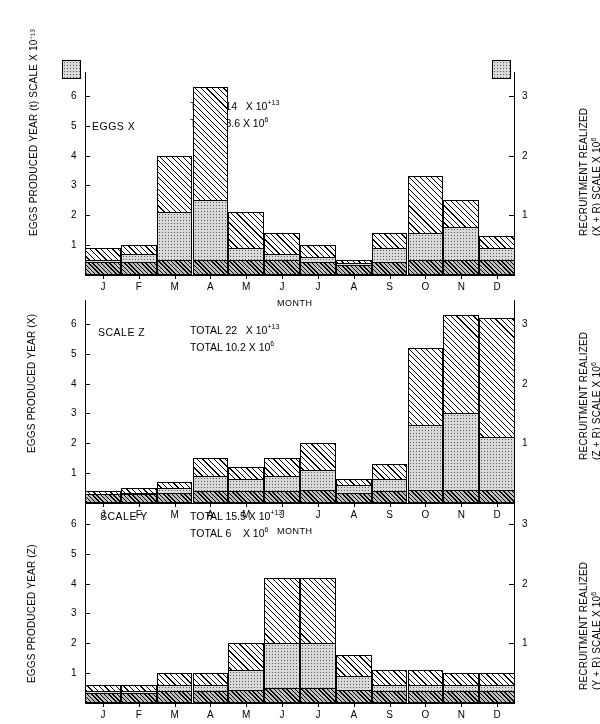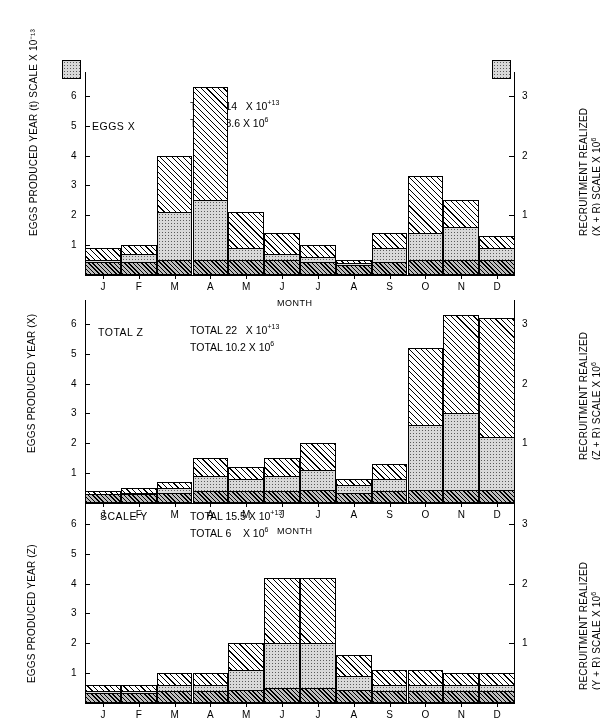--- a/index.html
+++ b/index.html
@@ -162,21 +162,21 @@
         </div>
     </div>
     <div class="xtitle" style="left:277px;top:278px;">MONTH</div>
   </div>
 
   <div class="panel" id="panel1">
     <div class="ylab left" style="left:26px;top:205px;">EGGS PRODUCED YEAR (X)</div>
     <div class="ylab right" style="left:578px;top:212px;">RECRUITMENT REALIZED</div>
     <div class="ylab right" style="left:590px;top:212px;">(Z + R) SCALE X 10<span class="sup">6</span></div>
 
-    <div class="yeartag" style="left:98px;top:78px;">TOTAL Z</div>
+    <div class="yeartag" style="left:98px;top:78px;">SCALE Z</div>
     <div class="note" style="left:190px;top:72px;">TOTAL 22   X 10<span class="sup">+13</span>
 TOTAL 10.2 X 10<span class="sup">6</span></div>
 
     <div class="plot" style="left:85px;top:52px;width:430px;height:208px;">
       <div class="axisline" style="left:0;top:0;width:1px;height:204px;"></div>
       <div class="axisline" style="left:429px;top:0;width:1px;height:204px;"></div>
       <div class="axisline" style="left:0;top:203px;width:430px;height:1px;"></div>
       <div class="ticks-left">
           <div class="tick" style="left: 0px; top: 173.147px;"></div>
           <div class="ticklabel" style="left: -14px; top: 168.147px;">1</div>

